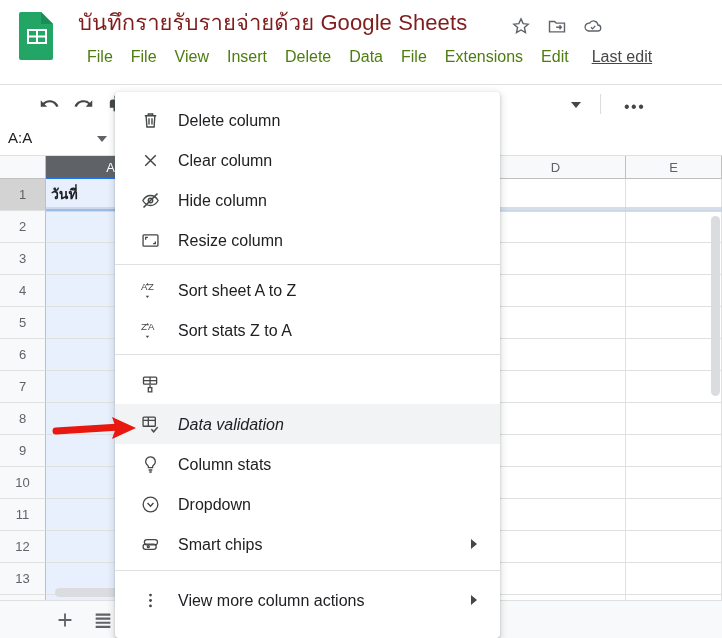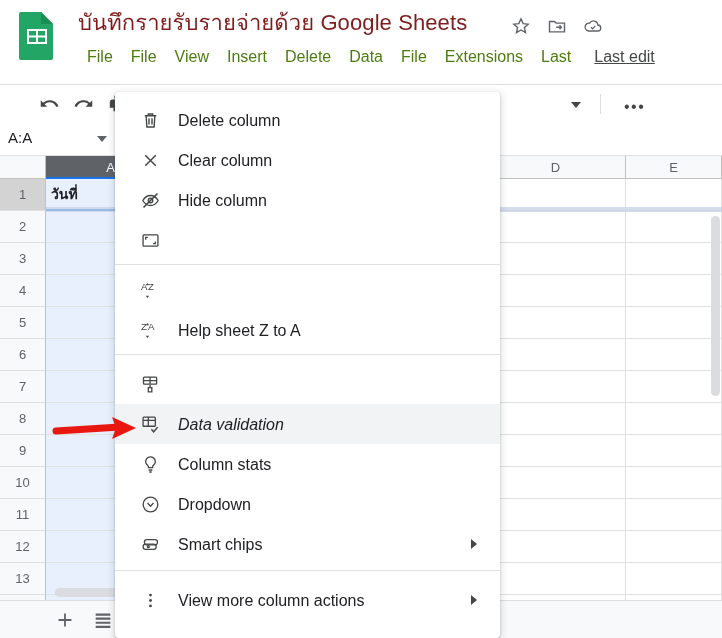--- a/index.html
+++ b/index.html
@@ -175,21 +175,21 @@
       </svg>
     </div>
     <div class="title-icon" id="cloud-icon">
       <svg viewBox="0 0 24 24" fill="none" stroke="#5f6368" stroke-width="1.6">
         <path d="M6.5 18h11a3.6 3.6 0 0 0 .4-7.2A5.3 5.3 0 0 0 8 8.6 4 4 0 0 0 6.5 18z"></path>
         <path d="M9.6 13.6l1.8 1.8 3.3-3.6"></path>
       </svg>
     </div>
 
     <div class="menubar">
-      <span class="menu-item">File</span><span class="menu-item">File</span><span class="menu-item">View</span><span class="menu-item">Insert</span><span class="menu-item">Delete</span><span class="menu-item">Data</span><span class="menu-item">File</span><span class="menu-item">Extensions</span><span class="menu-item">Last</span><span class="lastedit">Last edit</span>
+      <span class="menu-item">File</span><span class="menu-item">File</span><span class="menu-item">View</span><span class="menu-item">Insert</span><span class="menu-item">Delete</span><span class="menu-item">Data</span><span class="menu-item">File</span><span class="menu-item">Extensions</span><span class="menu-item">Edit</span><span class="lastedit">Last edit</span>
     </div>
   </div>
 
   <div class="toolbar">
     <div class="tb-btn" style="left:38px">
       <svg viewBox="0 0 24 24" width="22" height="22" fill="#444746">
         <path d="M12.5 8c-2.7 0-5.1 1-7 2.6L3 8v7h7l-2.8-2.8A7.6 7.6 0 0 1 12.5 10c3.5 0 6.4 2.2 7.4 5.3l2.4-.8C21 10.4 17.1 8 12.5 8z"></path>
       </svg>
     </div>
     <div class="tb-btn" style="left:73px">
@@ -366,45 +366,47 @@
       <span class="mi-lbl">Hide column</span>
     </div>
 
     <div class="mi" style="top:128px">
       <span class="mi-ico">
         <svg viewBox="0 0 24 24" width="21" height="21" fill="none" stroke="#444746" stroke-width="1.5">
           <rect x="3.5" y="5.5" width="17" height="13" rx="1"></rect>
           <path d="M6.5 11V8.5H9M17.5 13V15.5H15"></path>
         </svg>
       </span>
+      <span class="mi-lbl">Resize column</span>
     </div>
 
     <div class="mdiv" style="top:172px"></div>
 
     <div class="mi" style="top:178px">
       <span class="mi-ico">
         <svg viewBox="0 0 24 24" width="21" height="21">
           <text class="letter-ico" x="1" y="11" fill="#444746" font-size="10" font-family="Liberation Sans, sans-serif">A</text>
           <text class="letter-ico" x="9" y="11" fill="#444746" font-size="10" font-family="Liberation Sans, sans-serif">Z</text>
           <path d="M8.5 3.5l2 2.6h-4z" fill="#444746"></path>
           <path d="M8.5 20.5l2-2.6h-4z" fill="#444746"></path>
         </svg>
       </span>
+      <span class="mi-lbl">Sort sheet A to Z</span>
     </div>
 
     <div class="mi" style="top:218px">
       <span class="mi-ico">
         <svg viewBox="0 0 24 24" width="21" height="21">
           <text class="letter-ico" x="1" y="11" fill="#444746" font-size="10" font-family="Liberation Sans, sans-serif">Z</text>
           <text class="letter-ico" x="9" y="11" fill="#444746" font-size="10" font-family="Liberation Sans, sans-serif">A</text>
           <path d="M8.5 3.5l2 2.6h-4z" fill="#444746"></path>
           <path d="M8.5 20.5l2-2.6h-4z" fill="#444746"></path>
         </svg>
       </span>
-      <span class="mi-lbl">Help sheet Z to A</span>
+      <span class="mi-lbl">Sort stats Z to A</span>
     </div>
 
     <div class="mdiv" style="top:262px"></div>
 
     <div class="mi" style="top:272px">
       <span class="mi-ico">
         <svg viewBox="0 0 24 24" width="21" height="21" fill="none" stroke="#444746" stroke-width="1.5">
           <rect x="4" y="3.5" width="15" height="8" rx="1"></rect>
           <path d="M4 7.5h15M11.5 3.5v8"></path>
           <path d="M11.5 12.5v3M9.5 15.5h4v5h-4z"></path>

